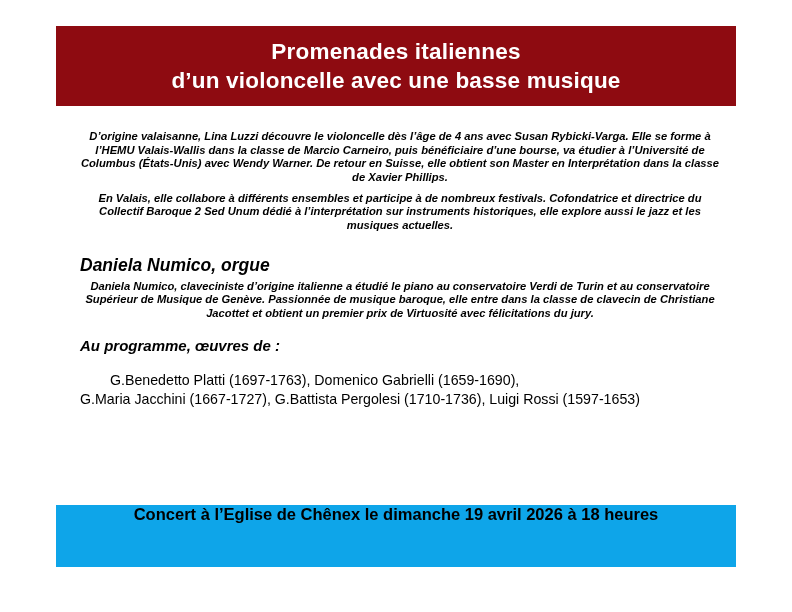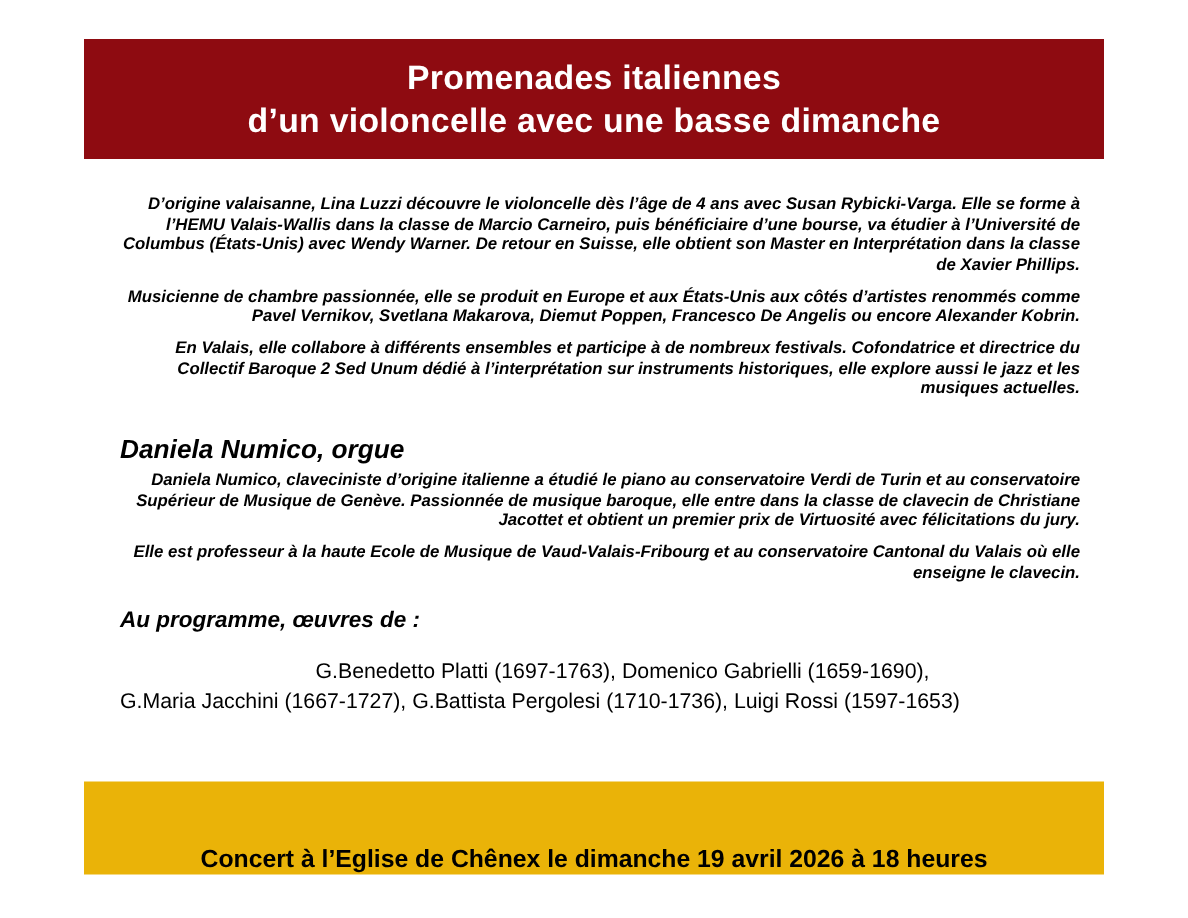--- a/index.html
+++ b/index.html
@@ -62,21 +62,21 @@
     margin-top: 22px;
   }
 
   .bio-para {
     font-size: 11.2px;
     font-style: italic;
     font-weight: bold;
     color: #000000;
     line-height: 1.22;
     margin: 0 0 7px 0;
-    text-align: right;
+    text-align: center;
   }
 
   
   .programme {
     margin-top: 16px;
   }
   .programme-title {
     font-size: 15px;
     font-weight: bold;
     font-style: italic;
@@ -84,61 +84,58 @@
     margin: 0 0 17px 0;
   }
   .programme-line {
     font-size: 14.2px;
     color: #000000;
     line-height: 1.38;
     margin: 0;
   }
   .programme-line.indent {
     padding-left: 30px;
-    text-align: center;
   }
 
   
   .footer-banner {
     position: absolute;
     left: 56px;
-    top: 521px;
+    top: 505px;
     width: 680px;
     height: 62px;
-    background: #eab308;
+    background: #0ea5e9;
     display: flex;
-    align-items: flex-end;
+    align-items: flex-start;
     justify-content: center;
   }
   .footer-text {
     font-size: 16.5px;
     font-weight: bold;
     color: #000000;
     text-align: center;
   }
 </style>
 </head>
 <body>
 
 <div class="slide">
 
   <div class="title-banner">
     <div class="title-line">Promenades italiennes</div>
-    <div class="title-line">d’un violoncelle avec une basse dimanche</div>
+    <div class="title-line">d’un violoncelle avec une basse musique</div>
   </div>
 
   <div class="body-block">
 
     <p class="bio-para">D’origine valaisanne, Lina Luzzi découvre le violoncelle dès l’âge de 4 ans avec Susan Rybicki-Varga. Elle se forme à l’HEMU Valais-Wallis dans la classe de Marcio Carneiro, puis bénéficiaire d’une bourse, va étudier à l’Université de Columbus (États-Unis) avec Wendy Warner. De retour en Suisse, elle obtient son Master en Interprétation dans la classe de Xavier Phillips.</p>
-    <p class="bio-para">Musicienne de chambre passionnée, elle se produit en Europe et aux États-Unis aux côtés d’artistes renommés comme Pavel Vernikov, Svetlana Makarova, Diemut Poppen, Francesco De Angelis ou encore Alexander Kobrin.</p>
     <p class="bio-para">En Valais, elle collabore à différents ensembles et participe à de nombreux festivals. Cofondatrice et directrice du Collectif Baroque 2 Sed Unum dédié à l’interprétation sur instruments historiques, elle explore aussi le jazz et les musiques actuelles.</p>
 
     <h2 class="performer-name second">Daniela Numico, orgue</h2>
     <p class="bio-para">Daniela Numico, claveciniste d’origine italienne a étudié le piano au conservatoire Verdi de Turin et au conservatoire Supérieur de Musique de Genève. Passionnée de musique baroque,  elle entre dans la classe de clavecin de Christiane Jacottet et obtient un premier prix de Virtuosité avec félicitations du jury.</p>
-    <p class="bio-para">Elle est professeur à la haute Ecole de Musique de Vaud-Valais-Fribourg et au conservatoire Cantonal du Valais où elle enseigne le clavecin.</p>
 
     <div class="programme">
       <h3 class="programme-title">Au programme, œuvres de  :</h3>
       <p class="programme-line indent">G.Benedetto Platti (1697-1763),      Domenico Gabrielli (1659-1690),</p>
       <p class="programme-line">G.Maria Jacchini (1667-1727), G.Battista Pergolesi (1710-1736), Luigi Rossi (1597-1653)</p>
     </div>
 
   </div>
 
   <div class="footer-banner">

